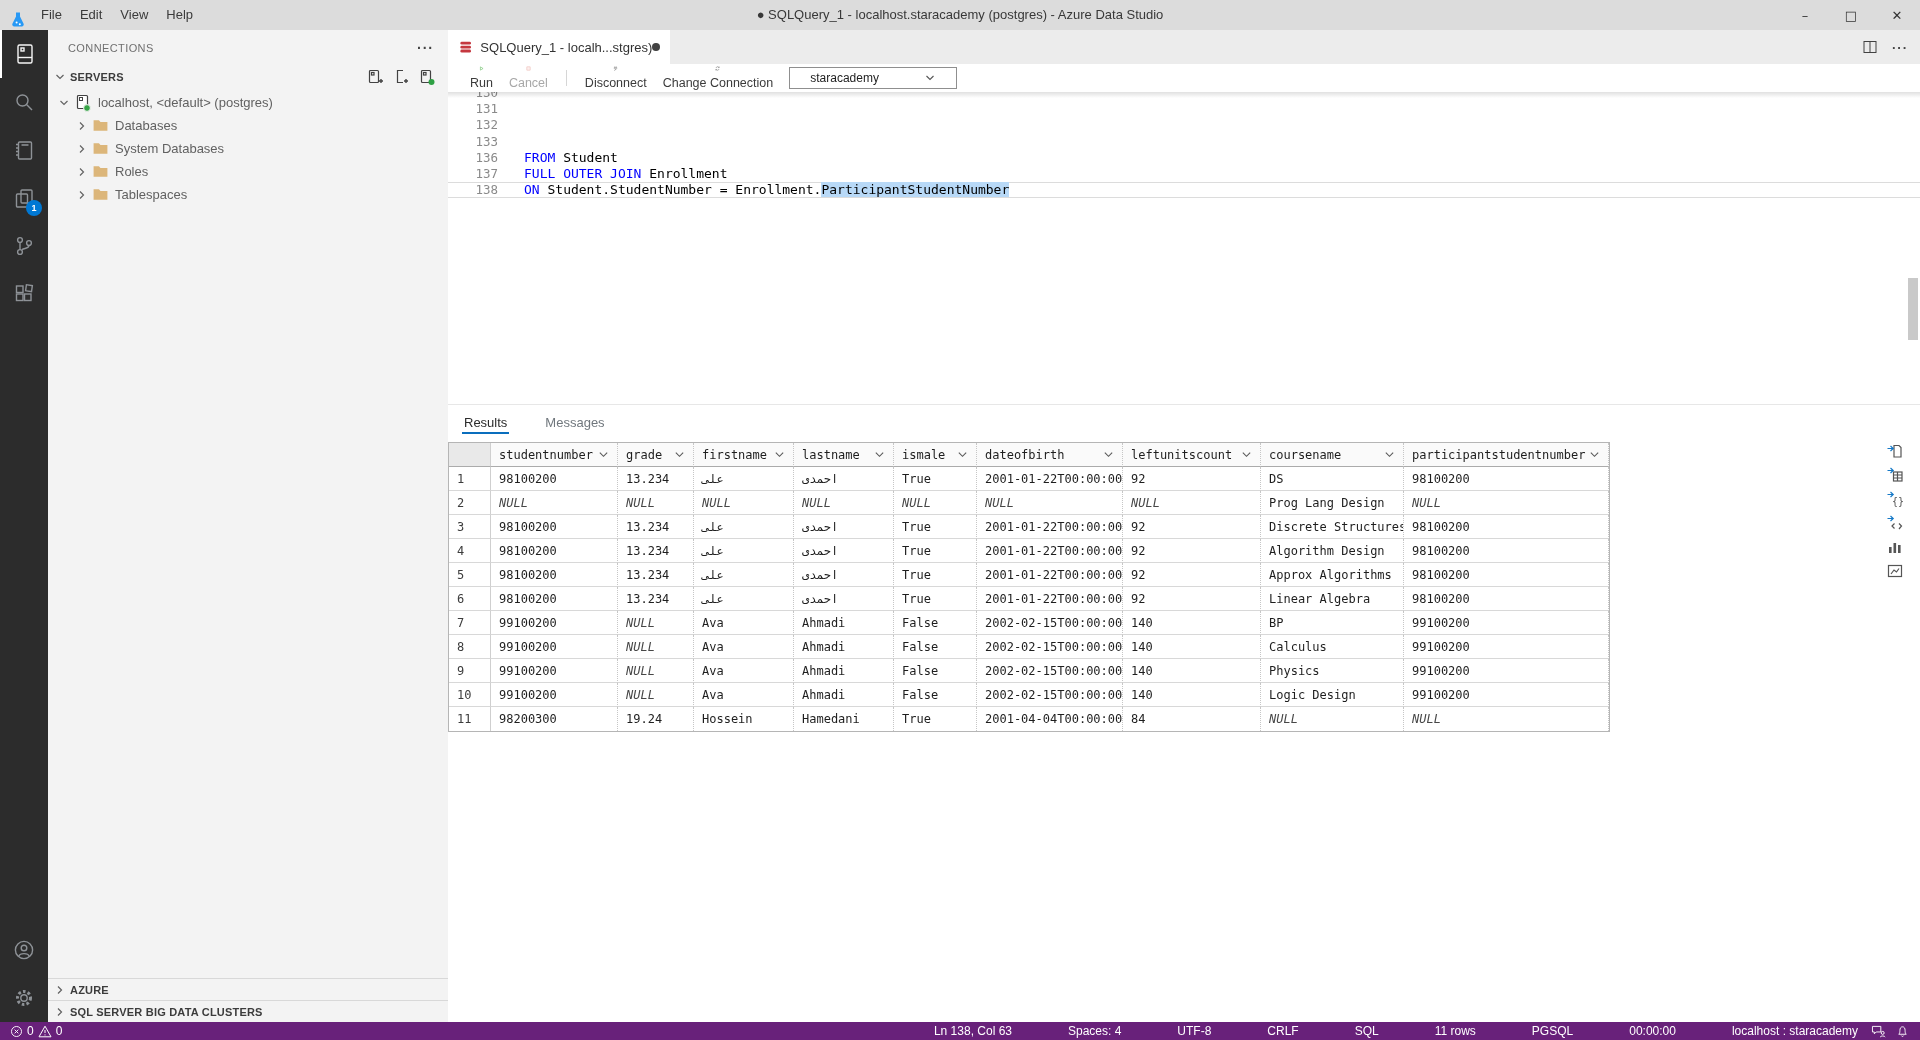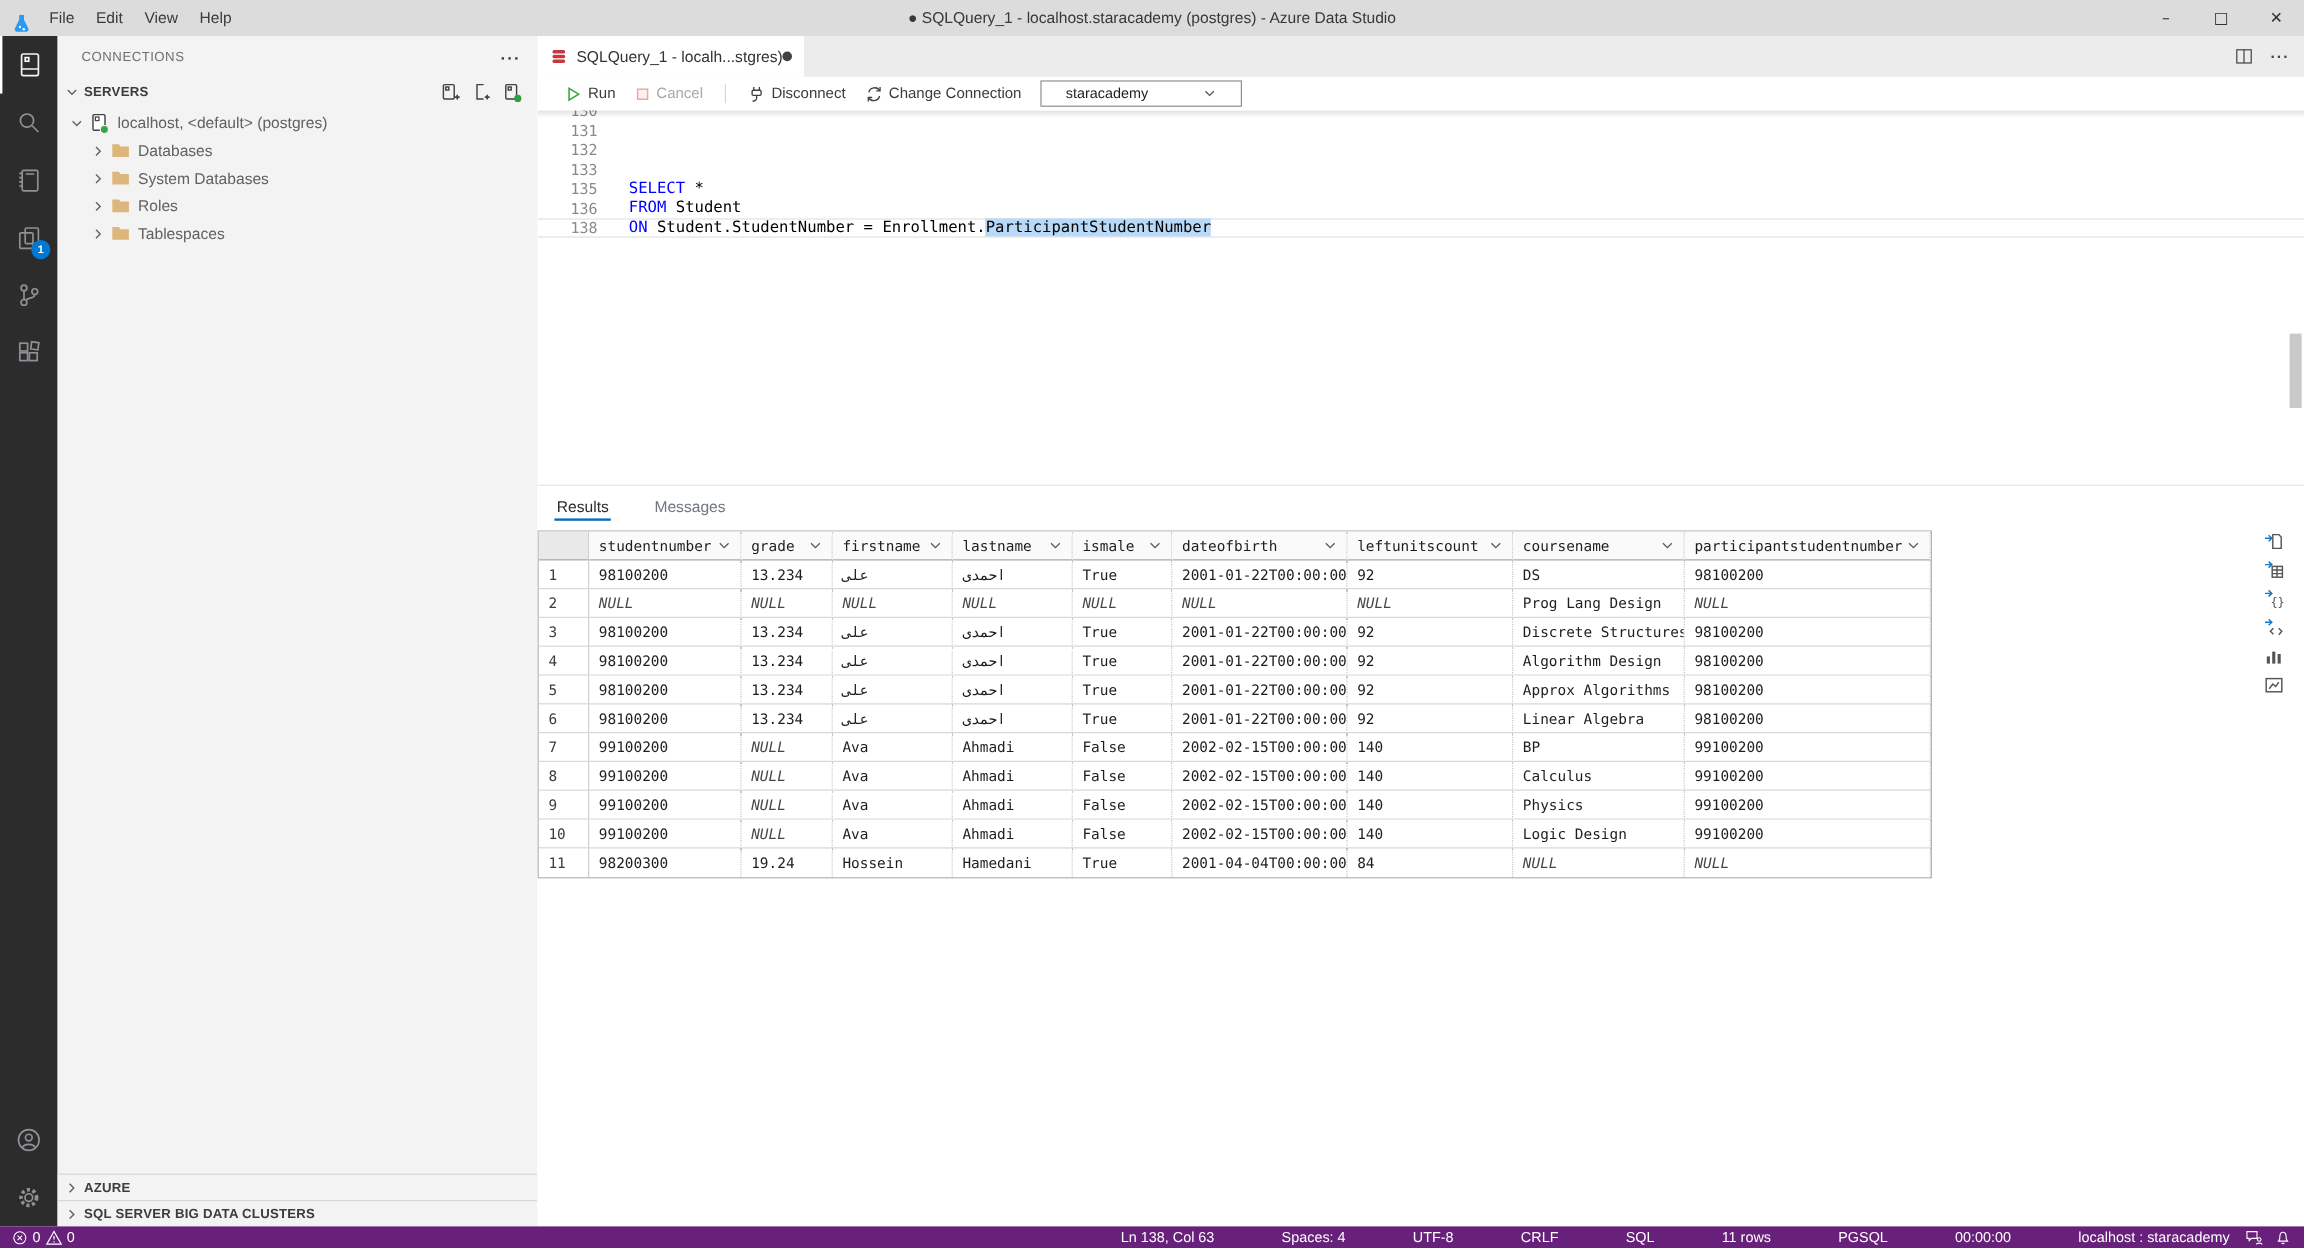--- a/index.html
+++ b/index.html
@@ -52,21 +52,21 @@
   
   #editor-region { flex:1; display:flex; flex-direction:column; position:relative; background:#fff; min-width:0; }
 
   #tabbar { height:34px; background:#ececec; display:flex; position:relative; }
   #editor-tab { width:222px; background:#fff; display:flex; align-items:center; padding:0 10px; }
   .tab-label { font-size:13px; color:#333; margin-left:7px; white-space:nowrap; }
   .tab-dirty { margin-left:auto; width:8px; height:8px; border-radius:50%; background:#424242; }
   .tabbar-actions { position:absolute; right:12px; top:0; height:34px; display:flex; align-items:center; gap:14px; color:#424242; }
 
   #toolbar { height:28px; background:#fff; display:flex; align-items:center; padding-left:14px; }
-  .tb-btn { display:flex; align-items:center; gap:5px; padding:0 8px; font-size:12.5px; color:#3b3b3b; height:24px; }
+  .tb-btn { display:flex; align-items:center; gap:5px; padding:0 8px; font-size:12.5px; color:#3b3b3b; height:24px;flex-direction:column; }
   .tb-btn.disabled { color:#a8a8a8; }
   .tb-sep { width:1px; height:16px; background:#d6d6d6; margin:0 10px; }
   #db-dropdown { margin-left:8px; width:168px; height:22px; border:1px solid #8f8f8f; background:#fff; display:flex; align-items:center; padding:0 20px; font-size:12px; color:#1e1e1e; }
   #db-dropdown .chev { margin-left:auto; }
 
   #editor { height:312px; position:relative; overflow:hidden; font-family:"DejaVu Sans Mono","Liberation Mono",monospace; font-size:13px; }
   #editor:before { content:""; position:absolute; top:0; left:0; right:0; height:6px; background:linear-gradient(rgba(0,0,0,.12),rgba(0,0,0,0)); z-index:3; }
   #code-lines { margin-top:-8px; }
   .code-line { height:16.3px; display:flex; align-items:center; white-space:pre; }
   .code-line.current { box-shadow:inset 0 1px 0 #dcdcdc, inset 0 -1px 0 #dcdcdc; }
@@ -343,22 +343,22 @@
           </svg>
       </div>
     </div>
 
     <div id="editor">
       <div id="code-lines">
           <div class="code-line"><span class="ln">130</span><span class="code"></span></div>
           <div class="code-line"><span class="ln">131</span><span class="code"></span></div>
           <div class="code-line"><span class="ln">132</span><span class="code"></span></div>
           <div class="code-line"><span class="ln">133</span><span class="code"></span></div>
-          <div class="code-line"><span class="ln">135</span><span class="code"><span class="tok kw">SELECT</span><span class="tok pl"> *</span></span></div>
           <div class="code-line"><span class="ln">136</span><span class="code"><span class="tok kw">FROM</span><span class="tok pl"> Student</span></span></div>
+          <div class="code-line"><span class="ln">137</span><span class="code"><span class="tok kw">FULL OUTER JOIN</span><span class="tok pl"> Enrollment</span></span></div>
           <div class="code-line current"><span class="ln">138</span><span class="code"><span class="tok kw">ON</span><span class="tok pl"> Student.StudentNumber = Enrollment.</span><span class="tok hl">ParticipantStudentNumber</span></span></div>
         </div>
       <div id="editor-scrollbar"></div>
     </div>
 
     <div id="results">
       <div class="res-tabs">
         <div class="res-tab active">Results</div>
         <div class="res-tab">Messages</div>
       </div>

